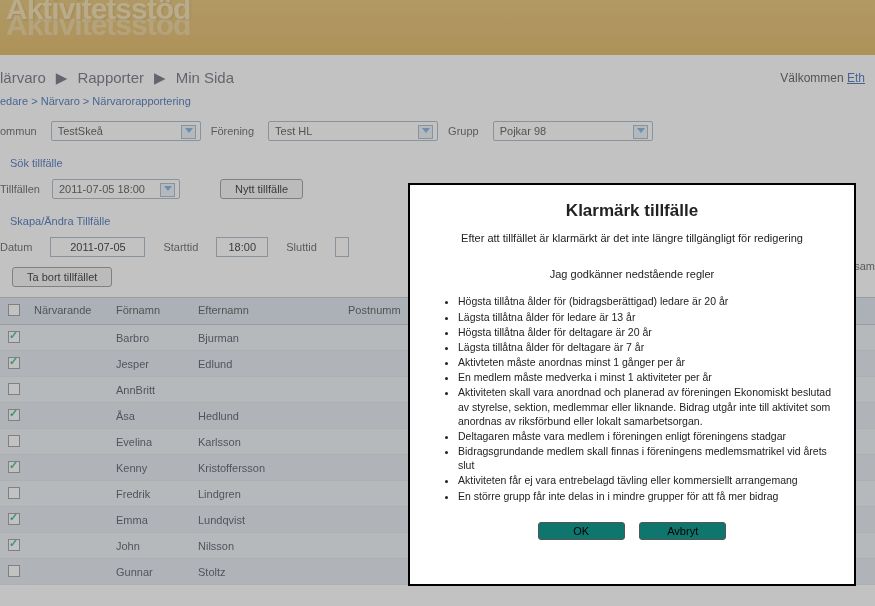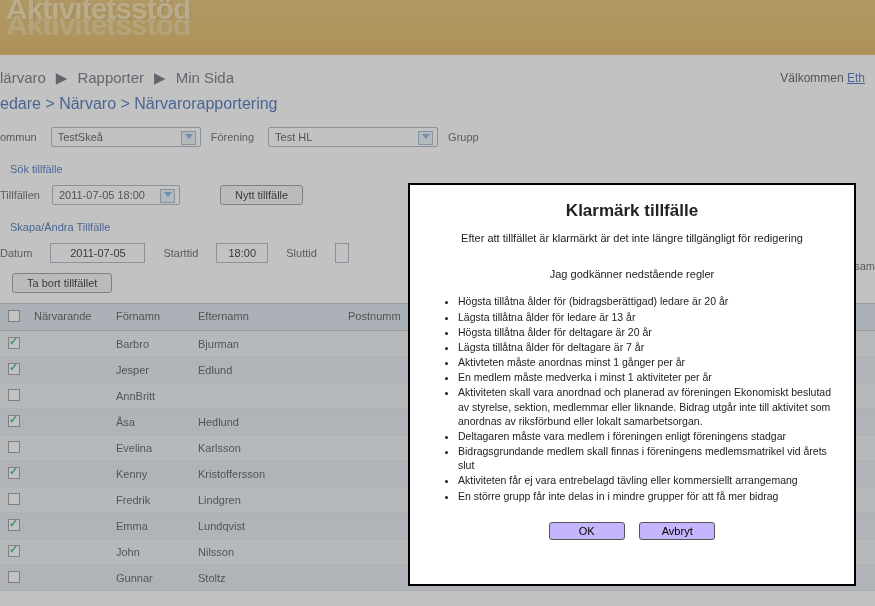--- a/index.html
+++ b/index.html
@@ -10,21 +10,21 @@
 .logo-shadow { position: absolute; top: 8px; left: 6px; font-size: 30px; font-weight: bold; color: rgba(255,255,255,0.3); letter-spacing: -1px; }
 
 .content { padding: 0; }
 .nav-row { padding: 14px 10px 6px 0px; font-size: 14px; color: #556; display: flex; align-items: center; justify-content: space-between; }
 .nav-left { display: flex; align-items: flex-start; gap: 4px; }
 .nav-left span { color: #556; font-size: 15px; }
 .nav-chevron { font-size: 11px; color: #777; margin: 0 6px; }
 .welcome { font-size: 12px; color: #333; }
 .welcome a { color: #2255aa; text-decoration: underline; }
 
-.breadcrumb { padding: 2px 0 10px 0px; font-size: 16px; color: #2255aa; }
+.breadcrumb { padding: 2px 0 10px 0px; font-size: 11px; color: #2255aa; }
 .breadcrumb span { color: #2255aa; }
 
 .filter-row { padding: 4px 0 8px 0px; display: flex; align-items: center; gap: 10px; font-size: 11px; color: #444; }
 .filter-row label { margin-right: 4px; }
 .select-box { border: 1px solid #9ab; background: #fff; padding: 2px 22px 2px 6px; font-size: 11px; color: #333; position: relative; display: inline-block; min-width: 150px; height: 20px; line-height: 14px; border-radius: 2px; }
 .select-box::after { content: ""; position: absolute; right: 4px; top: 3px; width: 13px; height: 12px; background: #e6eef6; border: 1px solid #9ab; }
 .select-arrow { position: absolute; right: 7px; top: 6px; width: 0; height: 0; border-left: 4px solid transparent; border-right: 4px solid transparent; border-top: 5px solid #4a6; z-index: 2; border-top-color: #6e8eae; }
 
 .section-title { color: #2255aa; font-size: 11px; padding: 8px 0 6px 10px; }
 
@@ -54,21 +54,21 @@
 
 
 .overlay { position: absolute; inset: 0; background: rgba(120,120,120,0.45); }
 .modal { position: absolute; top: 183px; left: 408px; width: 448px; height: 403px; background: #fff; border: 2px solid #000; padding: 16px 18px 14px 18px; }
 .modal h2 { text-align: center; font-size: 17px; font-weight: bold; color: #222; margin-bottom: 10px; }
 .modal .sub { text-align: center; font-size: 11px; color: #222; margin-bottom: 22px; line-height: 1.4; }
 .modal .approve { text-align: center; font-size: 11px; color: #222; margin-bottom: 14px; }
 .modal ul { list-style: disc; padding-left: 30px; font-size: 10.5px; color: #222; line-height: 1.35; }
 .modal ul li { margin-bottom: 1px; }
 .modal-buttons { text-align: center; margin-top: 18px; }
-.modal-btn { border: 1px solid #555; background: #c4b5fd; padding: 2px 0; font-size: 11px; border-radius: 3px; cursor: pointer; width: 76px; margin: 0 5px; }
+.modal-btn { border: 1px solid #555; background: #0f766e; padding: 2px 0; font-size: 11px; border-radius: 3px; cursor: pointer; width: 87px; margin: 0 5px; }
 
 .clip-right { position: absolute; right: 0; top: 256px; font-size: 11px; color: #444; padding: 4px 0; }
 </style>
 </head>
 <body>
 
 <div class="header-band">
   <div class="logo-shadow">Aktivitetsstöd</div>
   <div class="logo-text">Aktivitetsstöd</div>
 </div>
@@ -90,20 +90,21 @@
   <div class="breadcrumb">
     <span>edare</span><span> &gt; </span><span>Närvaro</span><span> &gt; </span><span>Närvarorapportering</span>
   </div>
 
   <div class="filter-row">
     <label>ommun</label>
     <span class="select-box"><span>TestSkeå</span><span class="select-arrow"></span></span>
     <label>Förening</label>
     <span class="select-box" style="min-width:170px"><span>Test HL</span><span class="select-arrow"></span></span>
     <label>Grupp</label>
+    <span class="select-box" style="min-width:160px"><span>Pojkar 98</span><span class="select-arrow"></span></span>
   </div>
 
   <div class="section-title">Sök tillfälle</div>
 
   <div class="row2">
     <label>Tillfällen</label>
     <span class="select-box" style="min-width:128px"><span>2011-07-05 18:00</span><span class="select-arrow"></span></span>
     <span style="width:16px"></span>
     <button class="btn-small">Nytt tillfälle</button>
   </div>

